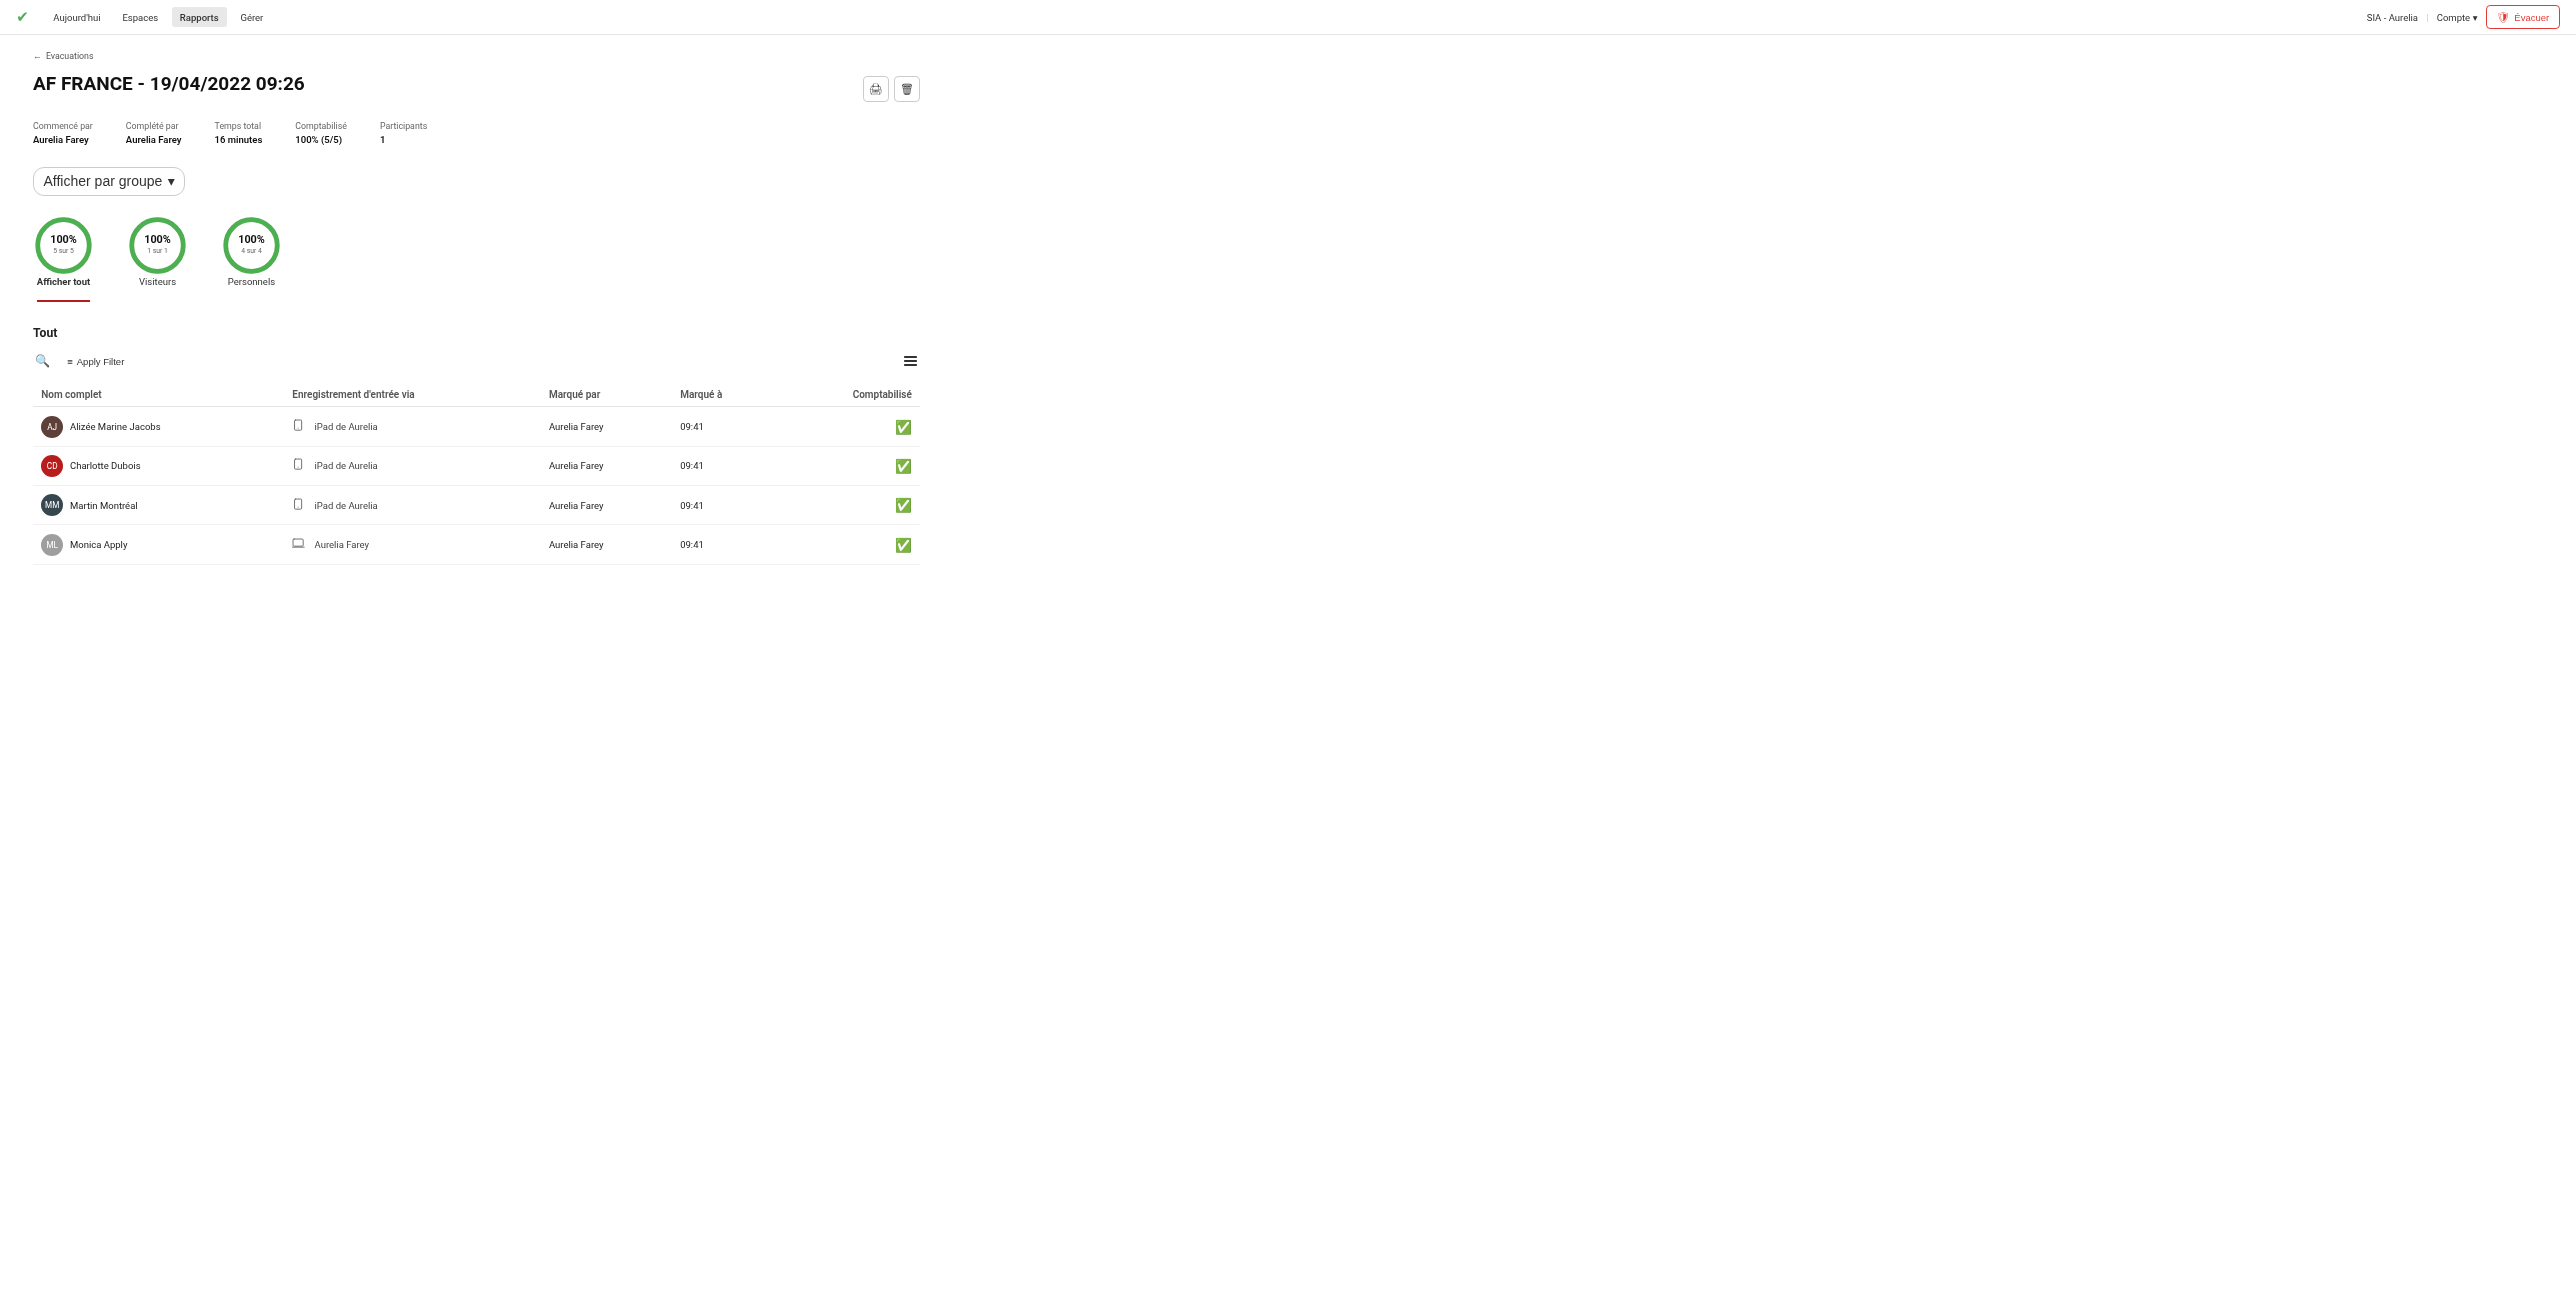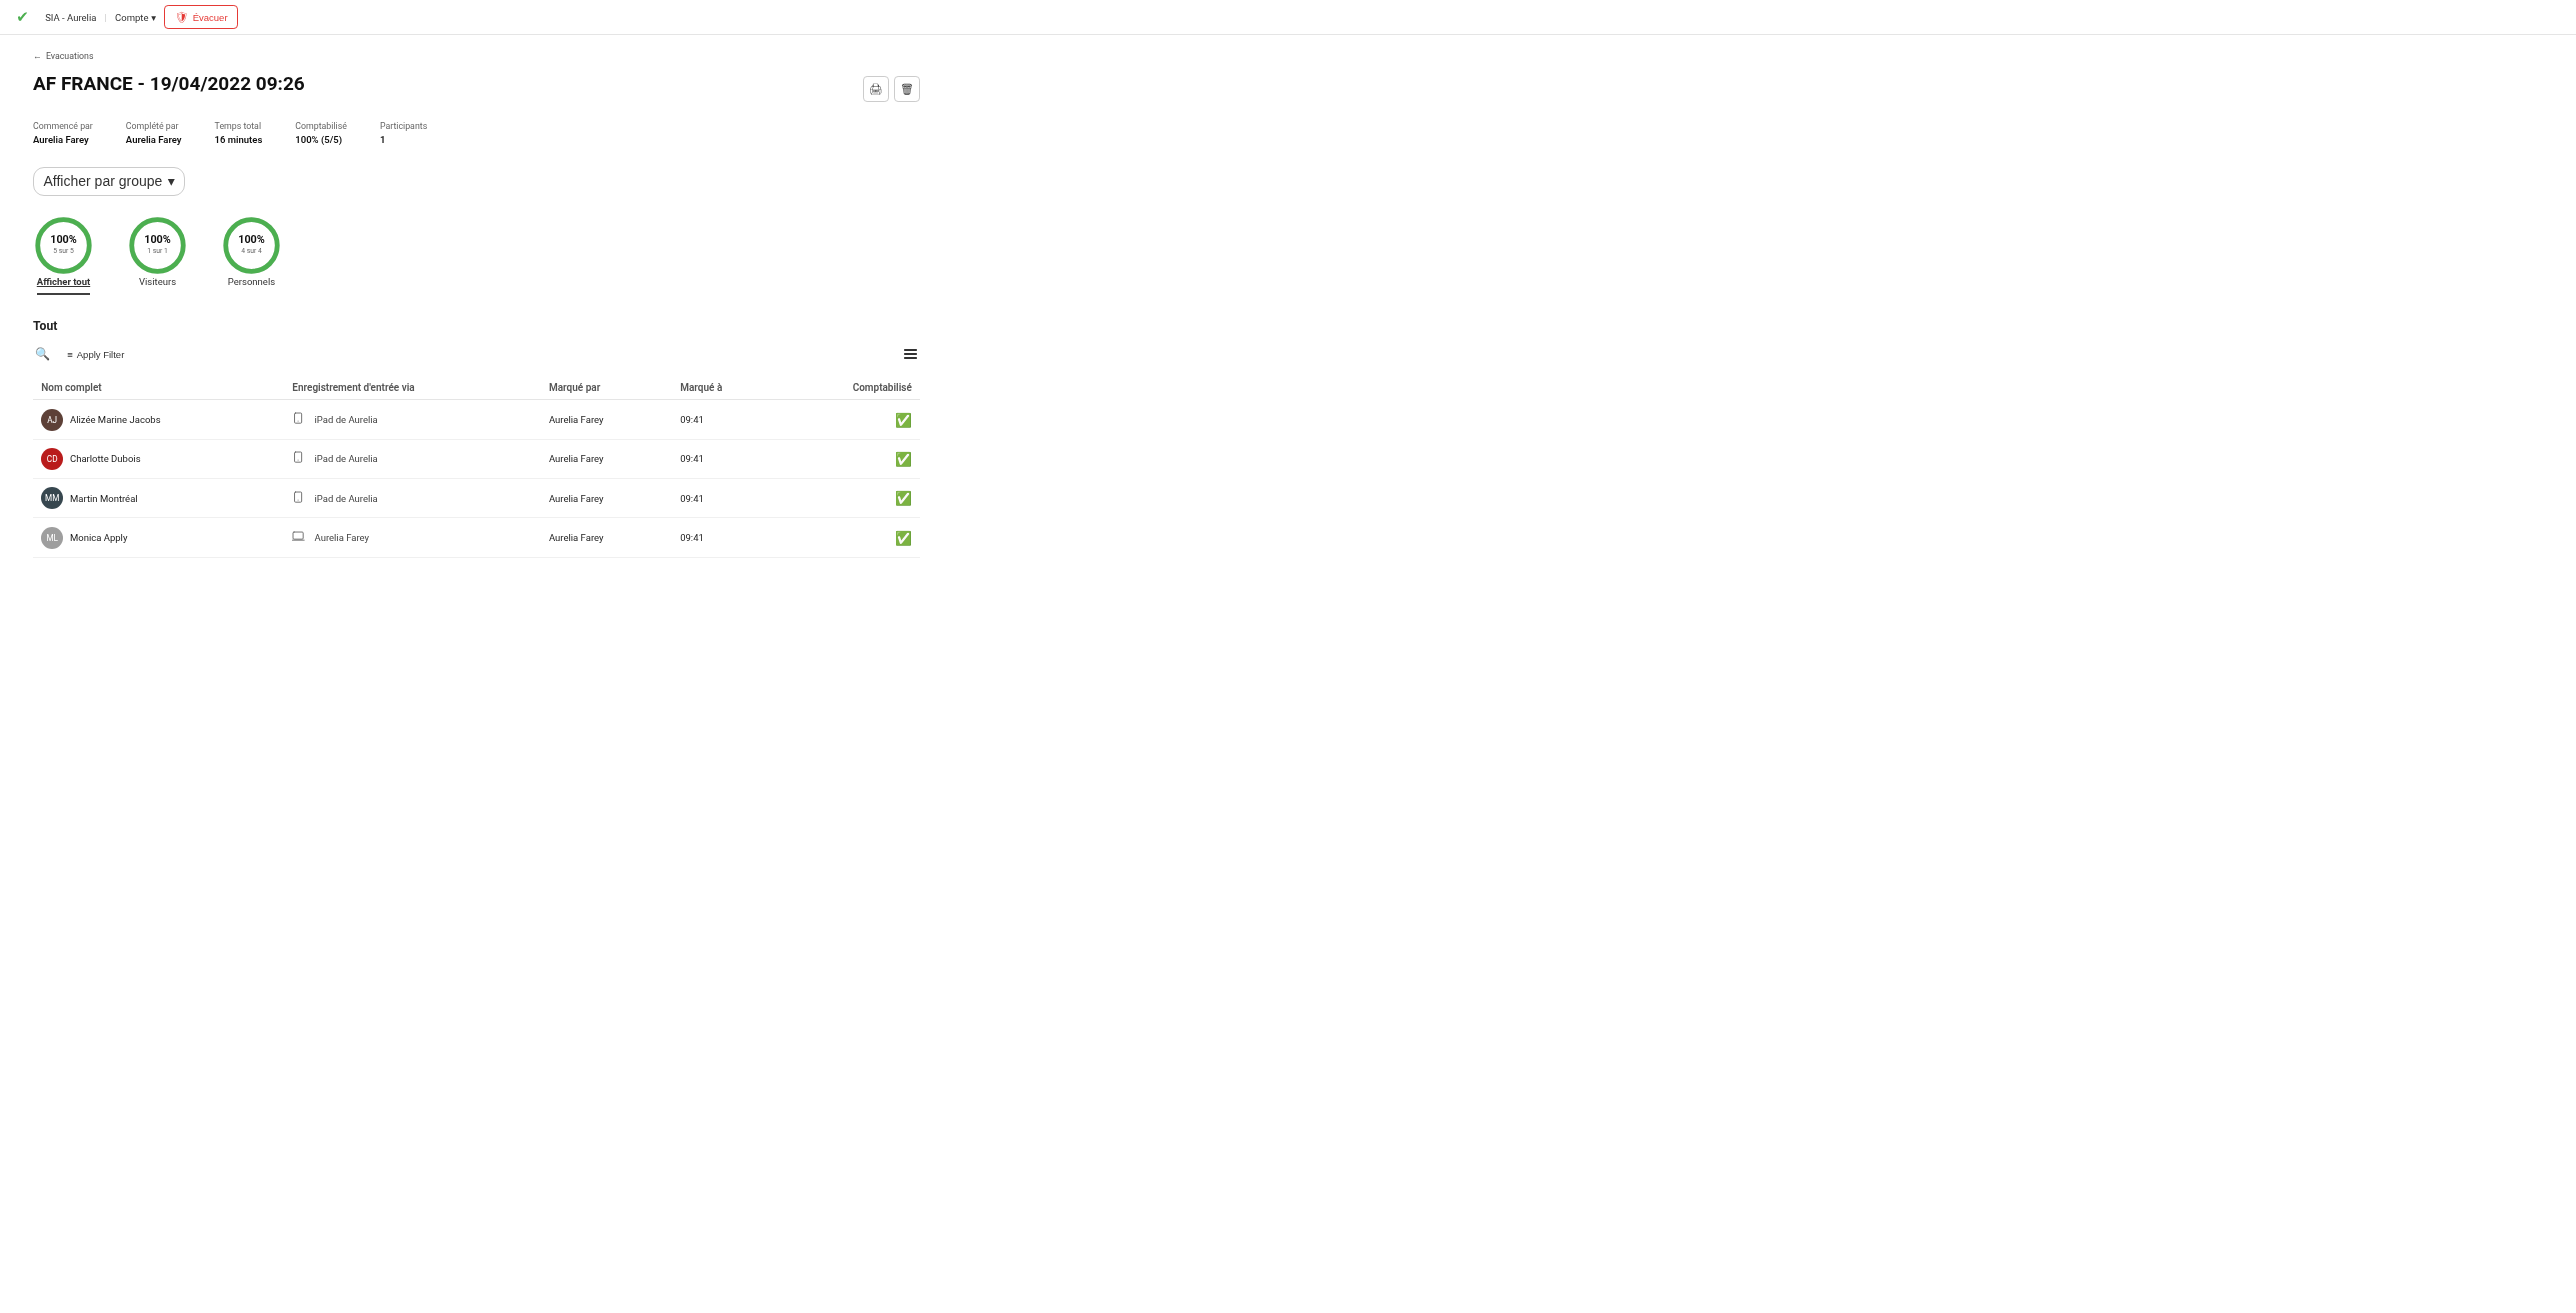--- a/index.html
+++ b/index.html
@@ -58,21 +58,21 @@
       display: flex; align-items: center; gap: 5.4px;
       border: 0.7px solid #ccc; border-radius: 11px;
       padding: 5.4px 9.5px; background: #fff; cursor: pointer;
       font-size: 14px; color: #333; margin-bottom: 19px;
     }
 
     
     .circles-row { display: flex; gap: 33px; margin-bottom: 24.5px; align-items: flex-start; }
     .circle-item { display: flex; flex-direction: column; align-items: center; gap: 0; cursor: pointer; }
     .circle-label { font-size: 9.5px; color: #333; }
-    .circle-label.active { font-weight: 700; border-bottom: 2px solid #404040; padding-bottom: 6px; text-decoration: underline; }
+    .circle-label.active { font-weight: 700; border-bottom: 2px solid #b91c1c; padding-bottom: 13px; }
     .circle-svg { width: 61px; height: 61px; }
 
     
     .section-title { font-size: 12.2px; font-weight: 700; margin-bottom: 11px; }
     .table-toolbar { display: flex; align-items: center; gap: 8.2px; margin-bottom: 11px; justify-content: space-between; }
     .table-toolbar-left { display: flex; align-items: center; gap: 8.2px; }
     .search-icon-btn { background: none; border: none; cursor: pointer; font-size: 12.2px; color: #444; padding: 2.7px; }
     .filter-btn {
       display: flex; align-items: center; gap: 4.1px;
       background: none; border: none; cursor: pointer;
@@ -106,20 +106,26 @@
     .columns-icon span { display: block; height: 2px; background: #333; border-radius: 0.7px; }
     .columns-icon span:nth-child(1) { width: 13.6px; }
     .columns-icon span:nth-child(2) { width: 13.6px; }
     .columns-icon span:nth-child(3) { width: 13.6px; }
   </style>
 </head>
 <body>
 
 <nav class="navbar">
   <span class="navbar-logo">✔</span>
+  <div class="navbar-links">
+    <a class="navbar-link">Aujourd'hui</a>
+    <a class="navbar-link">Espaces</a>
+    <a class="navbar-link active">Rapports</a>
+    <a class="navbar-link">Gérer</a>
+  </div>
   <div class="navbar-right">
     <span class="navbar-org">SIA - Aurelia</span>
     <span class="navbar-divider">|</span>
     <div class="navbar-compte">
       <span>Compte</span>
       <span>▾</span>
     </div>
     <button class="navbar-evacuer-btn">
       <span class="shield-icon">🛡</span>
       <span>Évacuer</span>

